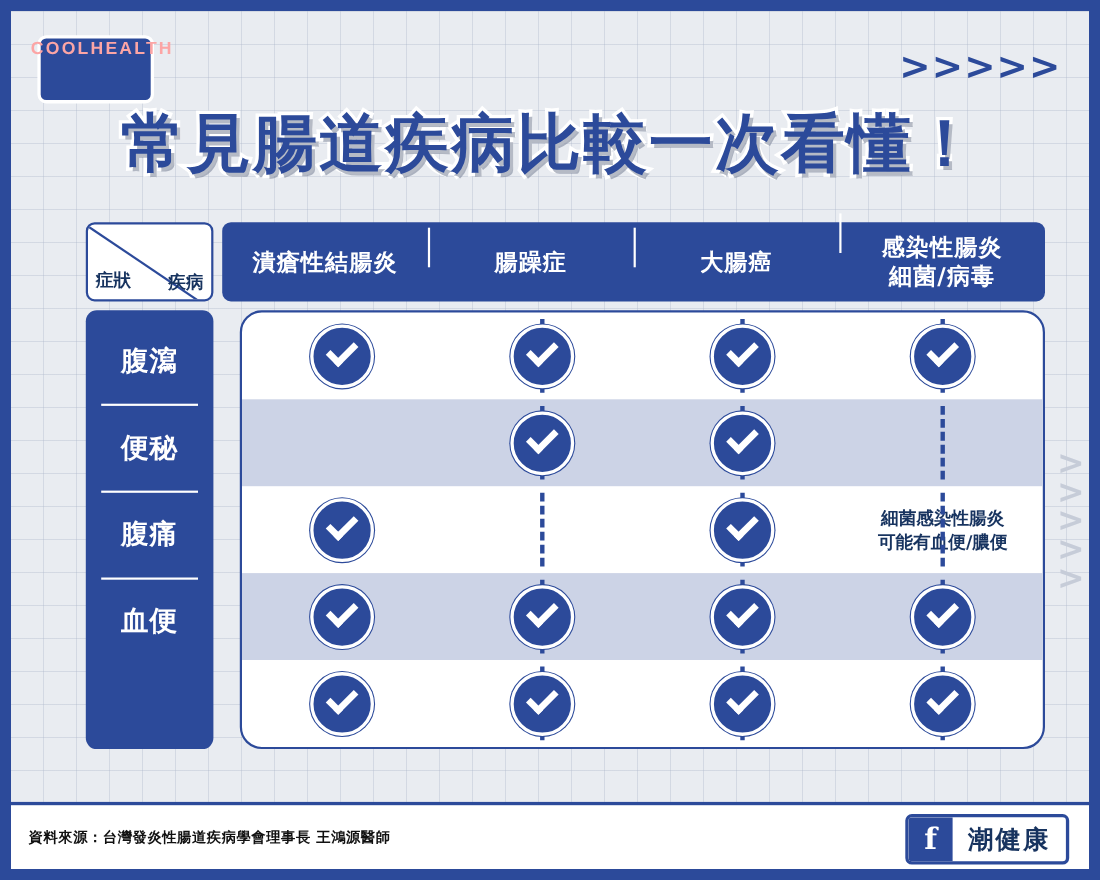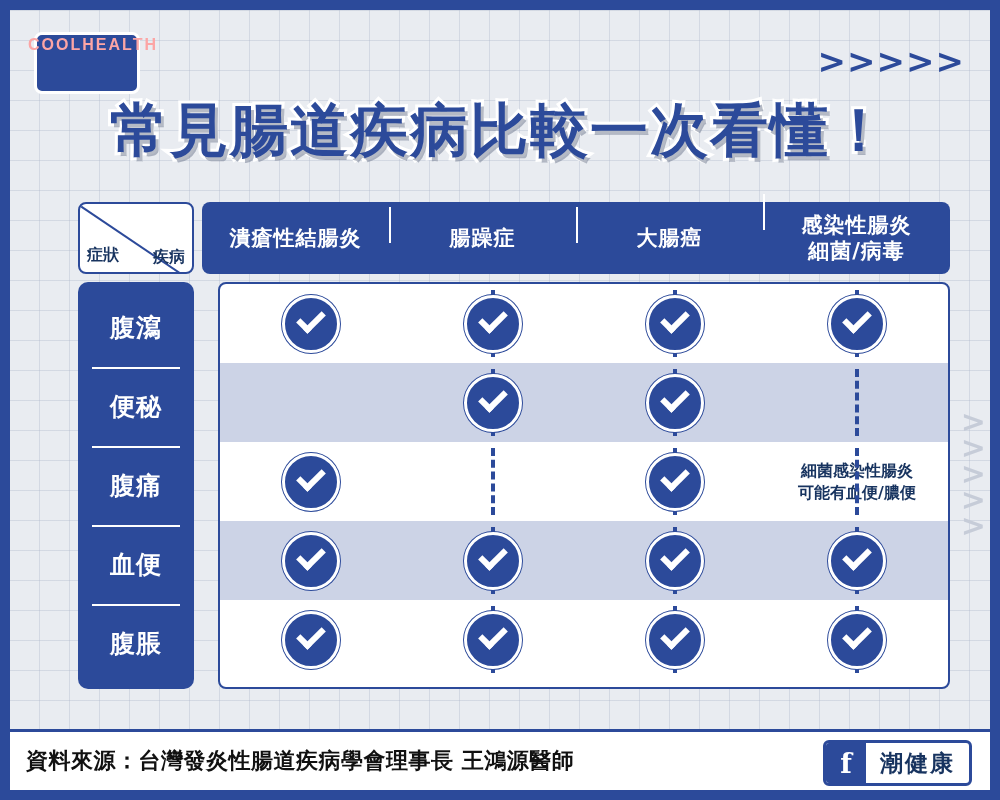--- a/index.html
+++ b/index.html
@@ -220,21 +220,21 @@
     right: 14px;
     height: 2px;
     background: #ffffff;
   }
 
   .grid {
     flex: 1 1 auto;
     margin-left: 24px;
     background: #ffffff;
     border: 2px solid #2c4a9a;
-    border-radius: 8px;
+    border-radius: 20px;
     position: relative;
     overflow: hidden;
     box-sizing: border-box;
   }
   .grid-row {
     display: flex;
     height: 79px;
   }
   .grid-row.alt {
     background: #ccd3e6;
@@ -293,21 +293,21 @@
     bottom: 0;
     height: 58px;
     background: #ffffff;
     border-top: 3px solid #2c4a9a;
     display: flex;
     align-items: center;
   }
   .source {
     margin-left: 16px;
     font-family: "DejaVu Sans", sans-serif;
-    font-size: 22px;
+    font-size: 13px;
     font-weight: bold;
     color: #111111;
     letter-spacing: 0.5px;
   }
   .fb-box {
     position: absolute;
     right: 18px;
     top: 8px;
     height: 40px;
     display: flex;
@@ -393,21 +393,20 @@
       </div>
     </div>
 
     <div class="body-row">
 
       <div class="row-labels">
         <div class="row-label">腹瀉</div>
         <div class="row-label">便秘</div>
         <div class="row-label">腹痛</div>
         <div class="row-label">血便</div>
-        <div class="row-label">腹脹</div>
       </div>
 
       <div class="grid">
 
         <div class="grid-row">
           <div class="cell">
             <div class="check"></div>
           </div>
           <div class="cell">
             <div class="vsep"></div>

